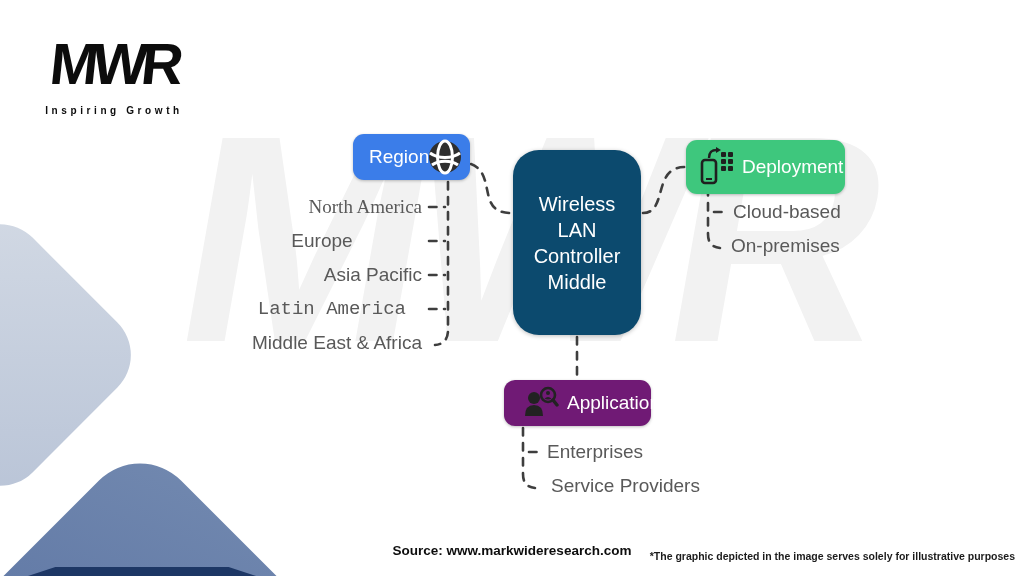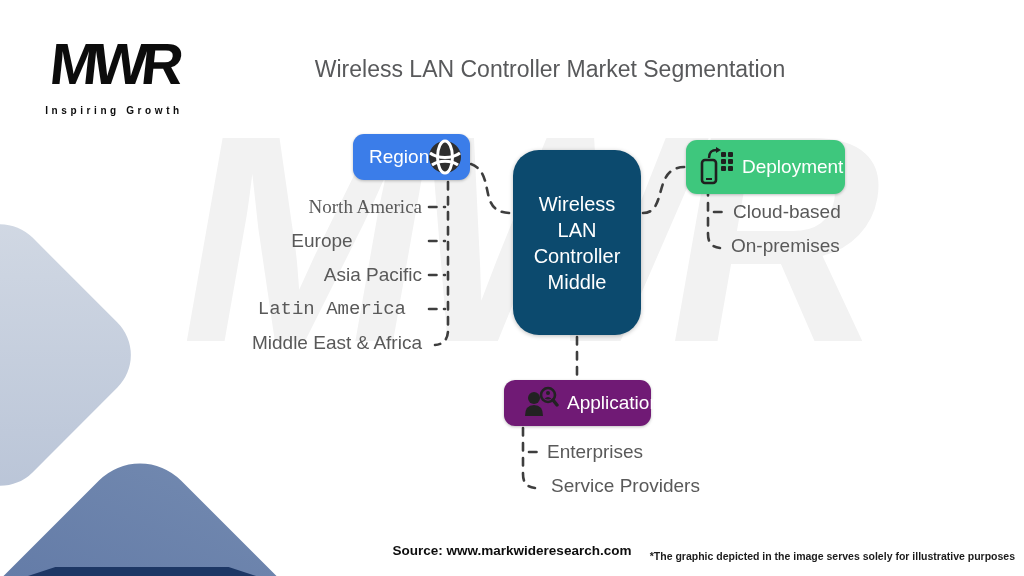--- a/index.html
+++ b/index.html
@@ -142,21 +142,20 @@
 
     <path d="M 523 428 L 523 474 Q 523 487 535 488"></path>
     <line x1="529" y1="452" x2="542" y2="452"></line>
   </svg>
 
   <div class="logo">
     <div class="logo-acronym">MWR</div>
     <div class="logo-tagline">Inspiring Growth</div>
   </div>
 
-  <div class="title">Wireless LAN Controller Market Segmentation</div>
 
   <div class="center-box">
     <div>Wireless</div>
     <div>LAN</div>
     <div>Controller</div>
     <div>Middle</div>
   </div>
 
   <div class="node node-region">
     <span class="node-label">Region</span>

